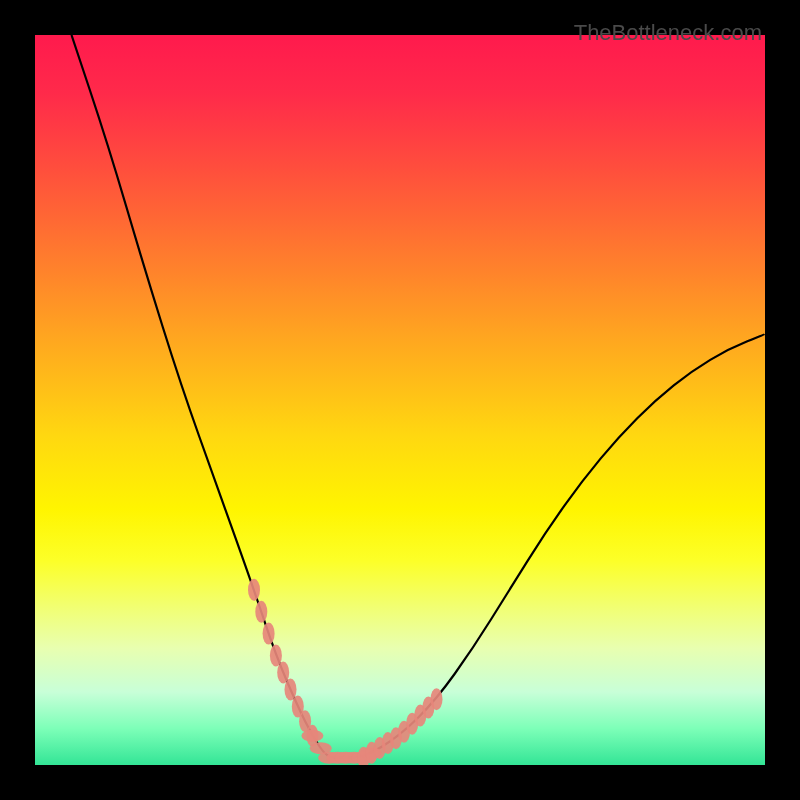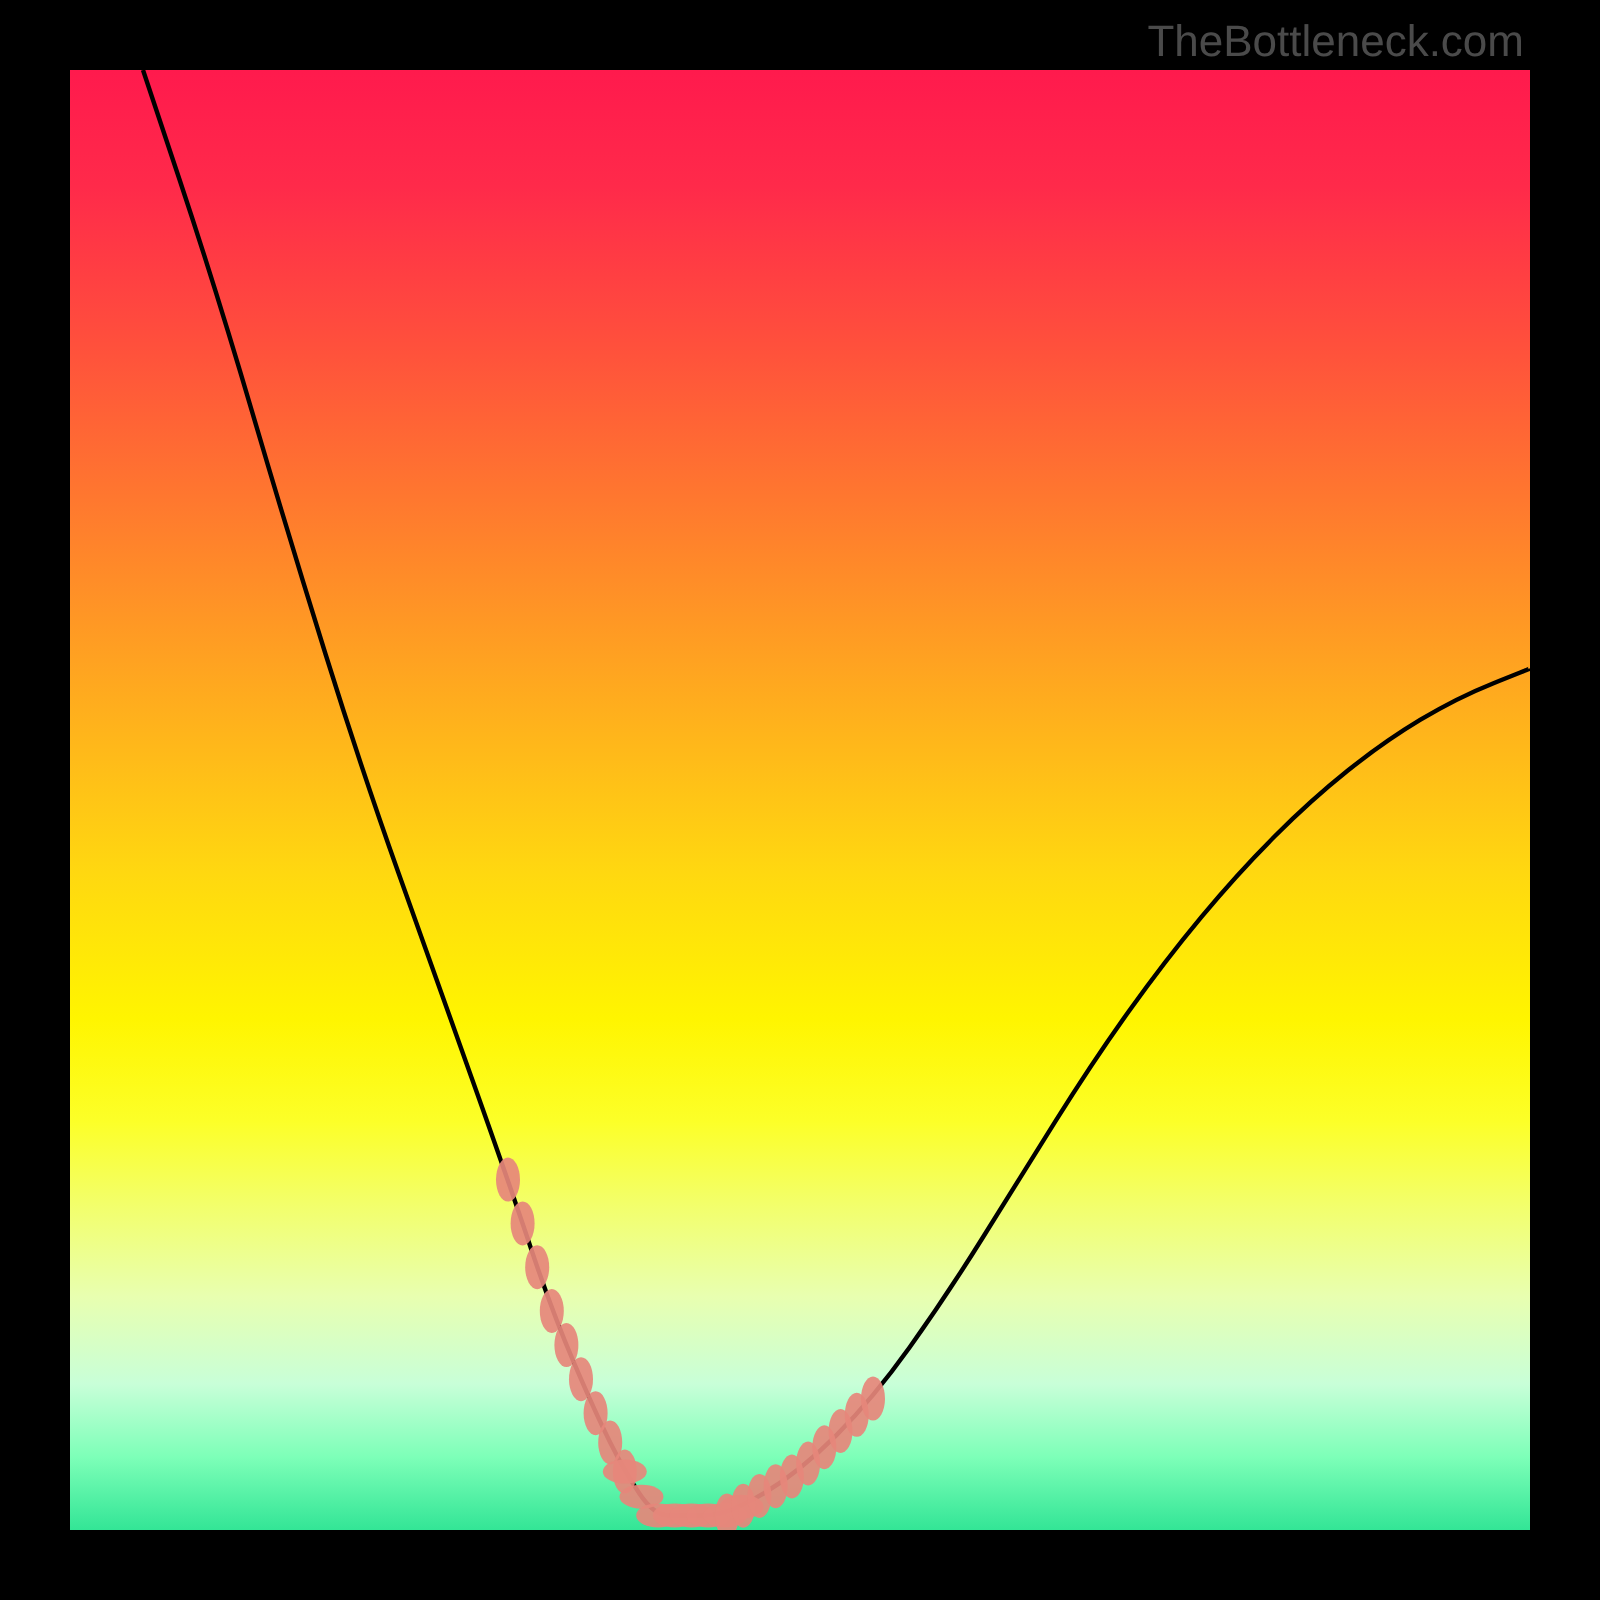--- a/index.html
+++ b/index.html
@@ -28,21 +28,21 @@
       #fcff28 72%,
       #f2ff6e 78%,
       #e8ffb0 84%,
       #c8ffd8 90%,
       #7dffb8 95%,
       #33e596 100%
     );
   }
   .watermark {
     position: absolute;
-    top: 8px;
+    top: 20px;
     right: 38px;
     color: #4a4a4a;
     font-size: 22px;
     font-weight: 500;
     z-index: 10;
   }
   svg.curve {
     position: absolute;
     left: 0;
     top: 0;

